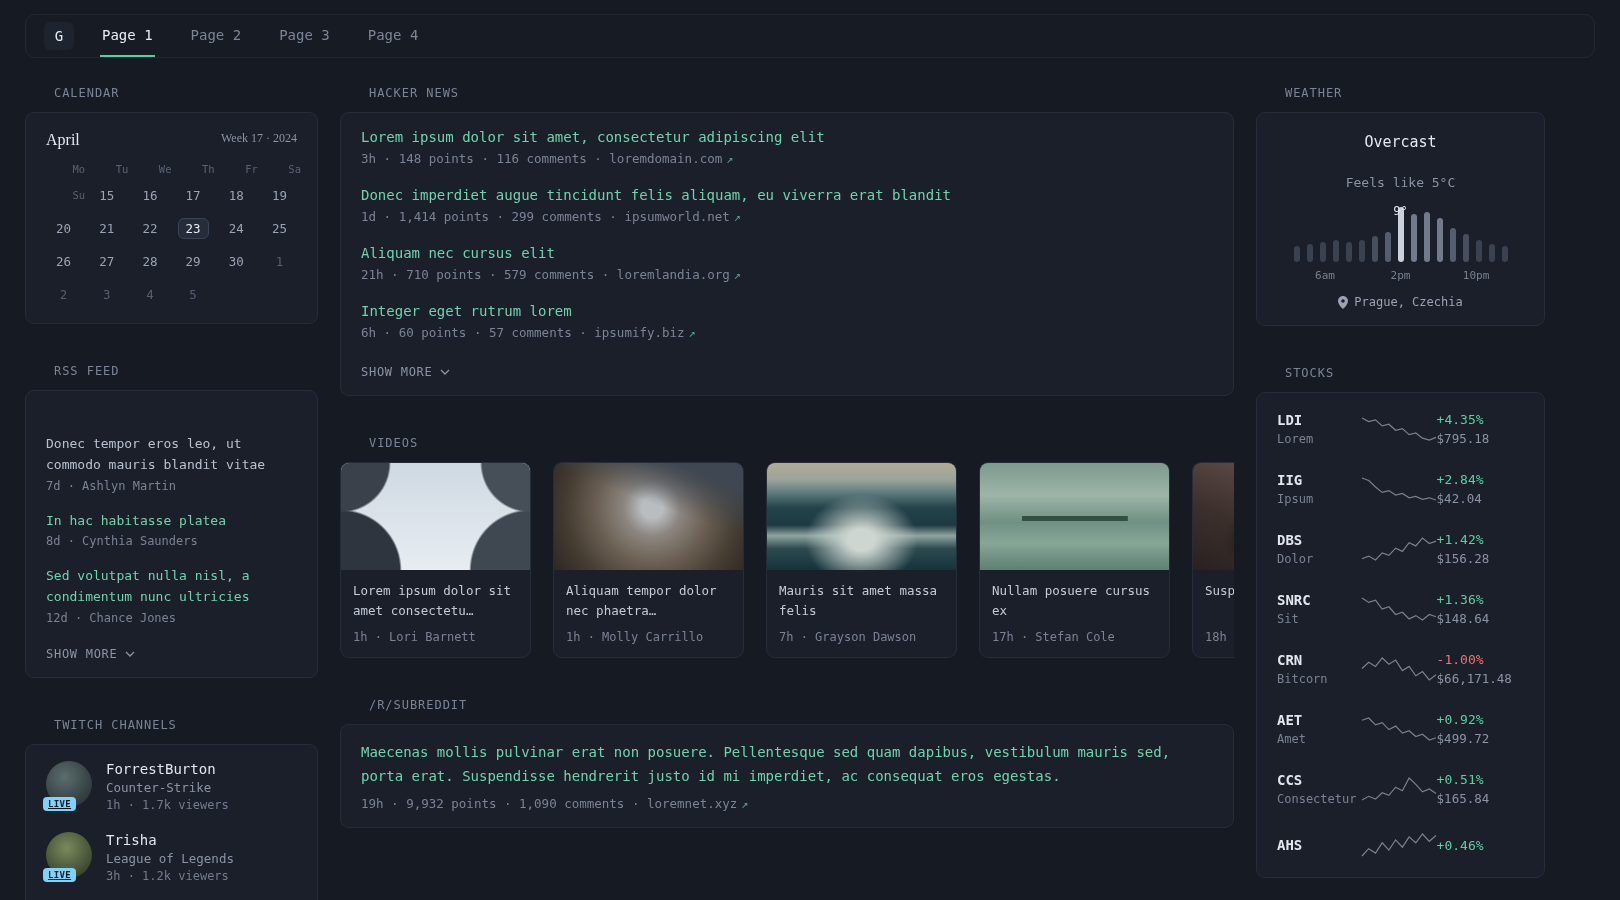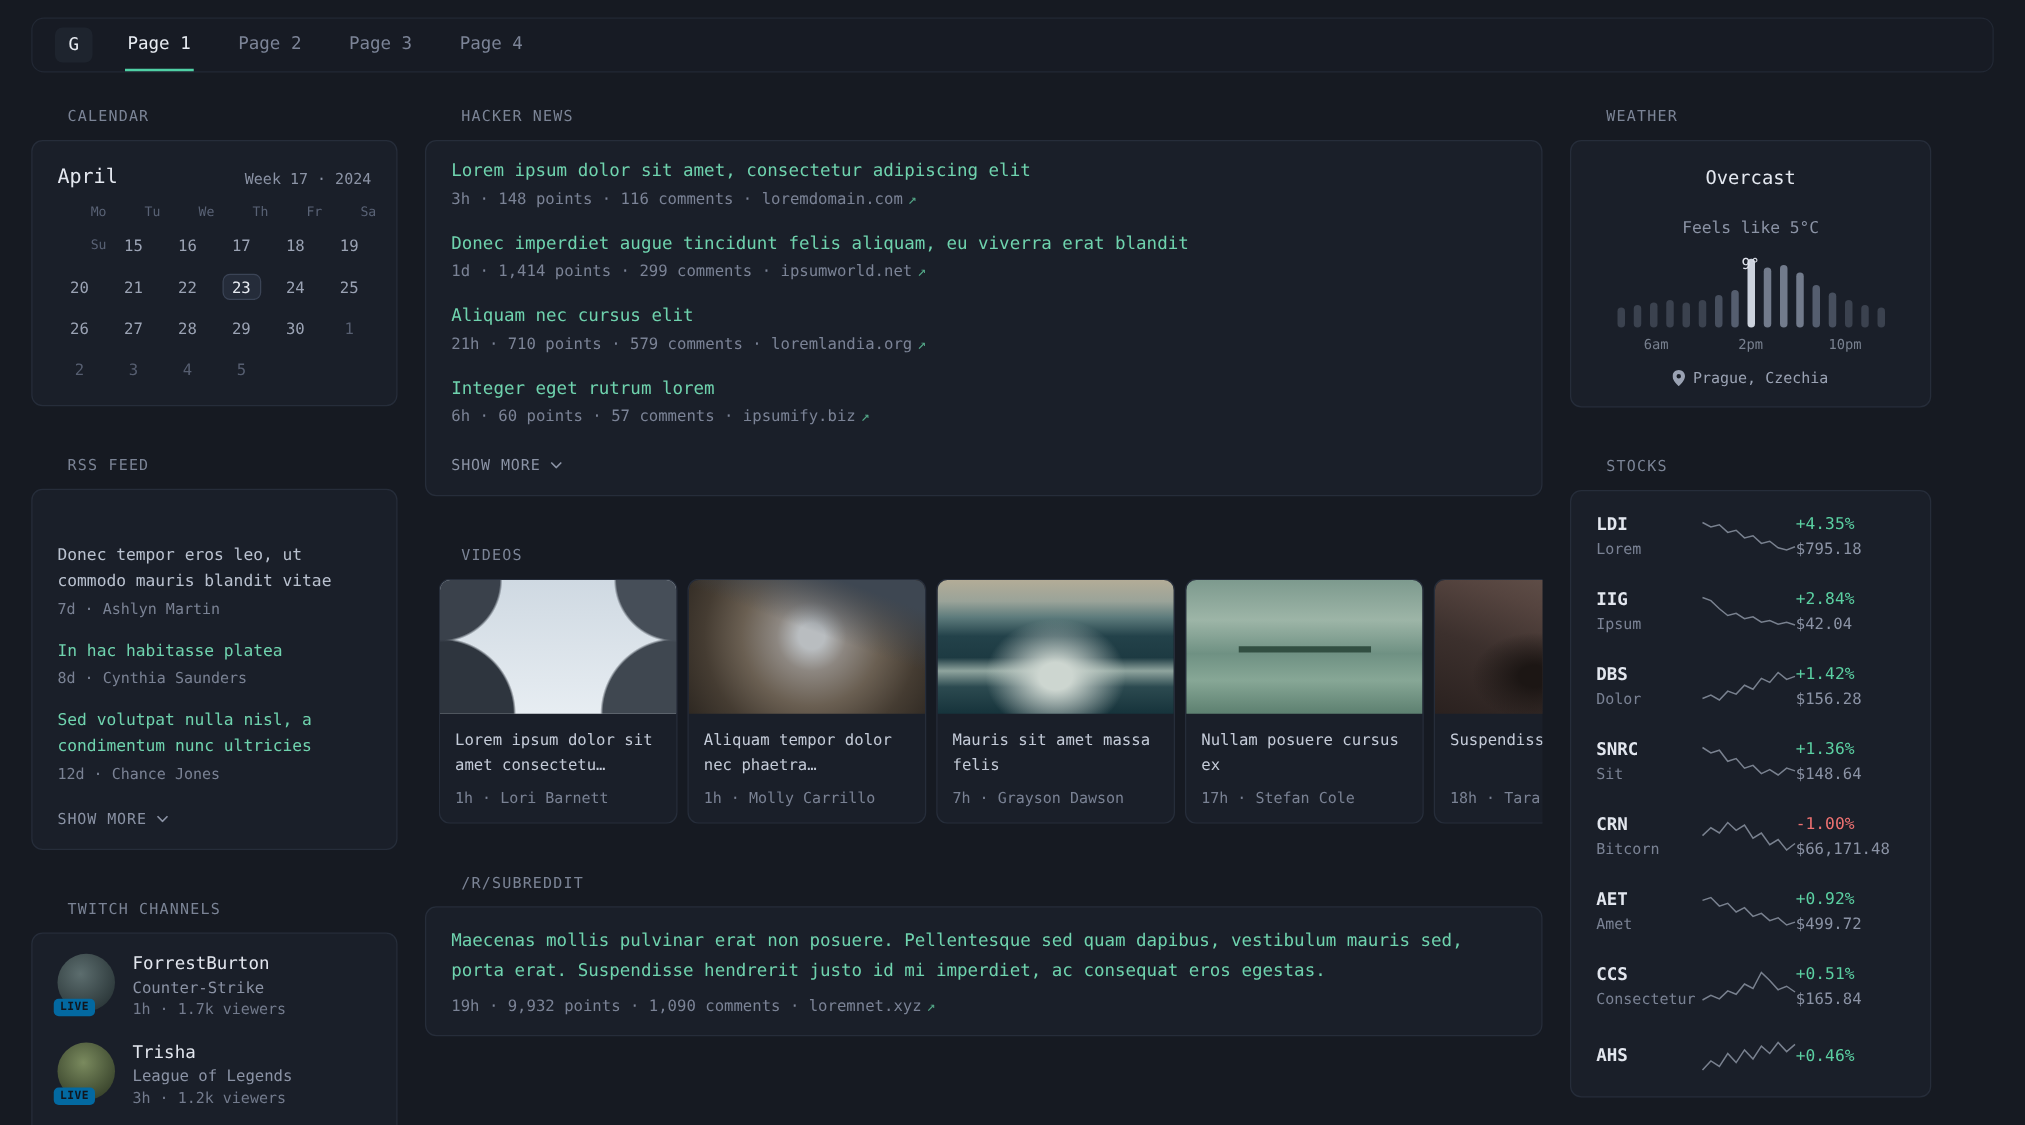--- a/index.html
+++ b/index.html
@@ -23,21 +23,21 @@
 
   
   main.grid{display:grid;grid-template-columns:293px 1fr 289px;column-gap:22px;
     margin-top:28px;padding-right:50px;align-items:start;}
   .col{display:flex;flex-direction:column;gap:40px;min-width:0;}
   .w-label{font-size:12px;letter-spacing:.08em;color:#7b8496;margin:0 0 12px 29px;}
   .card{border:1px solid #262d3a;background:#1a1f29;border-radius:9px;padding:16px 20px;box-sizing:border-box;}
 
   
   .cal-card{padding:16px;}
-  .cal-head{display:flex;justify-content:space-between;align-items:flex-end;margin:2px 4px 14px;}
+  .cal-head{display:flex;justify-content:space-between;align-items:flex-start;margin:2px 4px 14px;font-family:Liberation Serif, serif;}
   .cal-month{font-size:16px;color:#e4e8f0;}
   .cal-week{font-size:12px;color:#8b93a5;}
   .cal-grid{display:grid;grid-template-columns:repeat(6,1fr);row-gap:7px;text-align:right;}
   .cal-h{font-size:10.5px;color:#596275;align-self:center;}
   .cal-d{font-size:12.5px;color:#9ba3b4;display:flex;justify-content:center;align-items:center;height:26px;cursor:default;}
   .cal-d.dim{color:#565e70;}
   .cal-d .today{border:1px solid #3b4456;background:#252c3a;border-radius:6px;padding:2px 7px;color:#e7ebf2;}
 
   
   .rss-item{margin-bottom:18px;}
@@ -47,34 +47,34 @@
   .show-more{display:inline-flex;align-items:center;gap:7px;font-size:12px;letter-spacing:.06em;
     color:#8b93a5;cursor:pointer;margin-top:4px;}
 
   
   .tw-item{display:flex;gap:14px;margin-bottom:20px;cursor:pointer;}
   .tw-avatar-wrap{position:relative;flex:0 0 46px;height:46px;}
   .tw-avatar{width:46px;height:46px;border-radius:50%;}
   .avatar-forrest{background:radial-gradient(circle at 40% 35%, #5c6d6e, #2e3a3c 75%);}
   .avatar-trisha{background:radial-gradient(circle at 45% 35%, #7a8a5e, #39442c 78%);}
   .avatar-kendall{background:radial-gradient(circle at 45% 35%, #d9c9a8, #8a7a5d 78%);}
-  .tw-live{position:absolute;left:-3px;bottom:-4px;background:#0369a1;color:#11151d;
-    font-size:9px;font-weight:bold;letter-spacing:.04em;padding:2px 5px;border-radius:4px;}
+  .tw-live{position:absolute;left:-3px;bottom:-4px;background:#7dd3fc;color:#11151d;
+    font-size:9px;font-weight:bold;letter-spacing:.04em;padding:2px 5px;border-radius:4px;text-decoration:underline;}
   .tw-name{font-size:14px;color:#e2e6ee;}
   .tw-cat{font-size:12.5px;color:#8b93a5;margin-top:3px;}
   .tw-view{font-size:12px;color:#737b8d;margin-top:3px;}
 
   
   .hn-item{margin-bottom:21px;}
   .hn-title{font-size:14px;color:#6fd3ae;margin-bottom:6px;cursor:pointer;}
   .meta{font-size:12.5px;color:#7b8396;}
   .ext{color:#53a687;margin-left:4px;font-size:12px;cursor:pointer;}
 
   
-  .videos-row{display:flex;gap:8px;overflow:hidden;margin-left:11px;}
+  .videos-row{display:flex;gap:22px;overflow:hidden;}
   .video-card{flex:0 0 189px;border:1px solid #262d3a;border-radius:9px;background:#1a1f29;overflow:hidden;cursor:pointer;}
   .video-thumb{height:107px;}
   .thumb-cross{background-image:
       radial-gradient(circle at 0% 0%, #3a414b 0 22%, transparent 23%),
       radial-gradient(circle at 100% 0%, #464e58 0 22%, transparent 23%),
       radial-gradient(circle at 0% 100%, #2e353e 0 27%, transparent 28%),
       radial-gradient(circle at 100% 100%, #3f4750 0 27%, transparent 28%),
       linear-gradient(180deg, #cfd9e2, #e7edf2);}
   .thumb-camera{background-image:
       linear-gradient(200deg, #3e4752 0 14%, transparent 42%),

